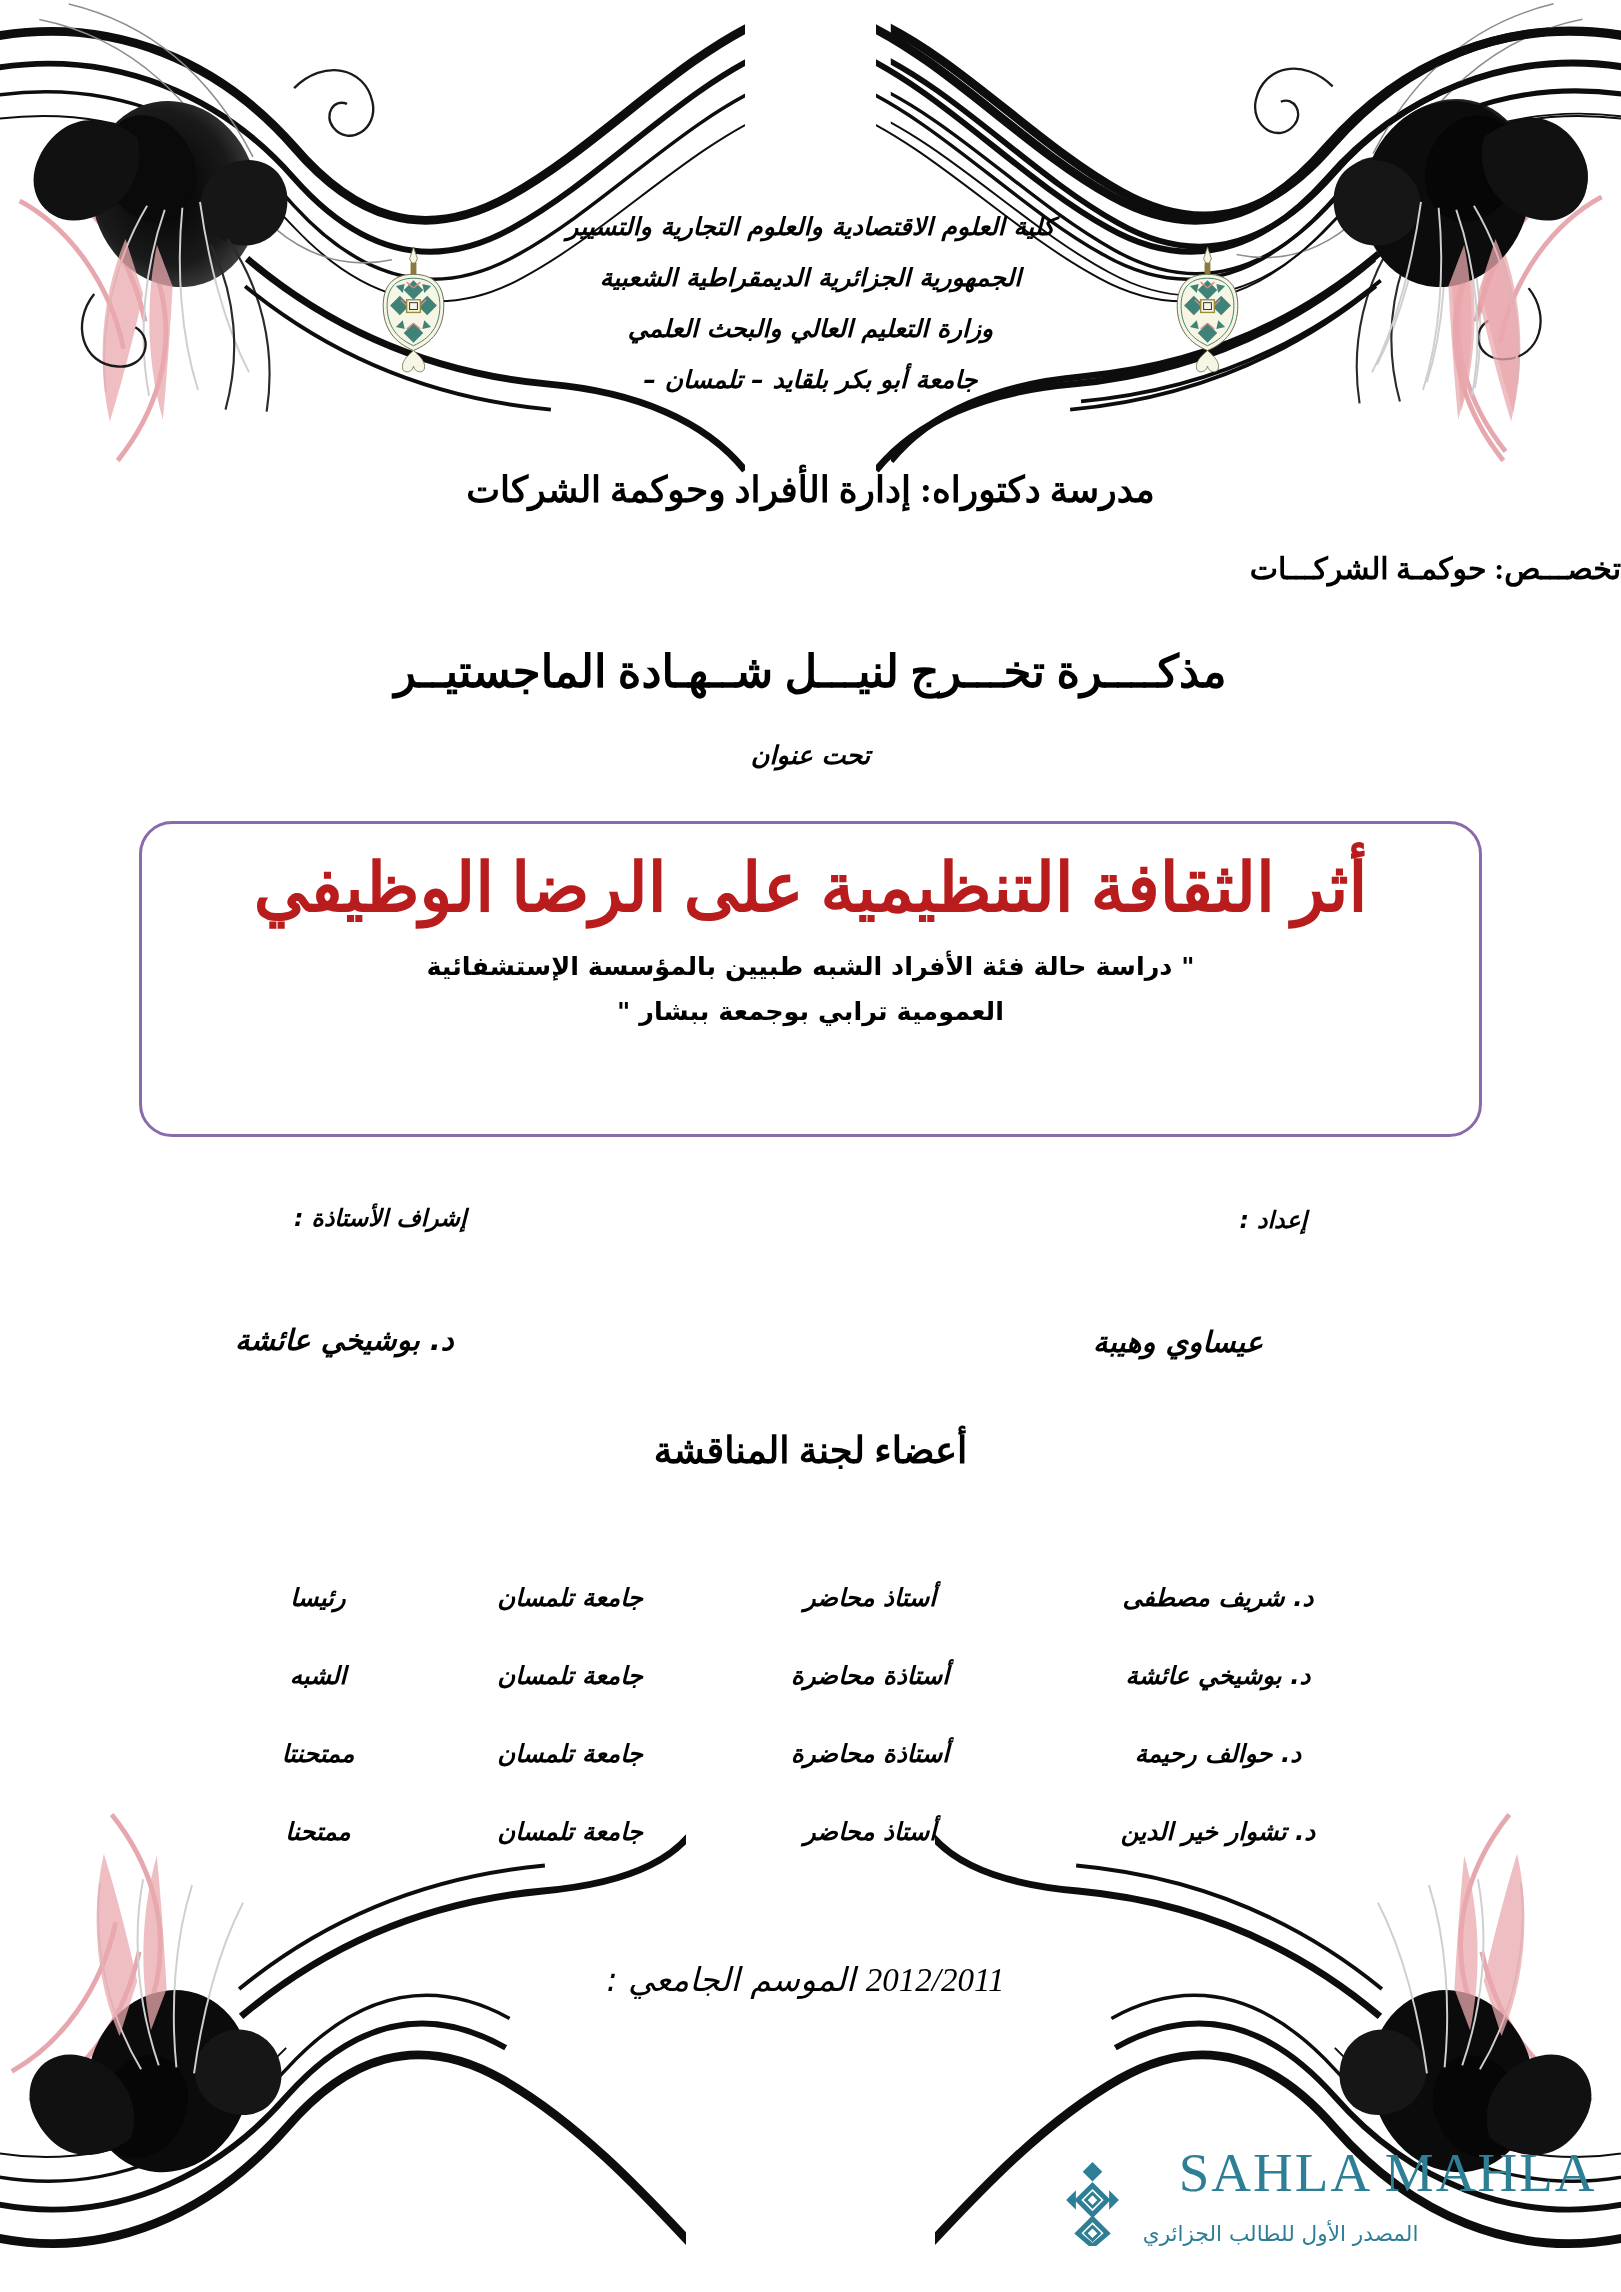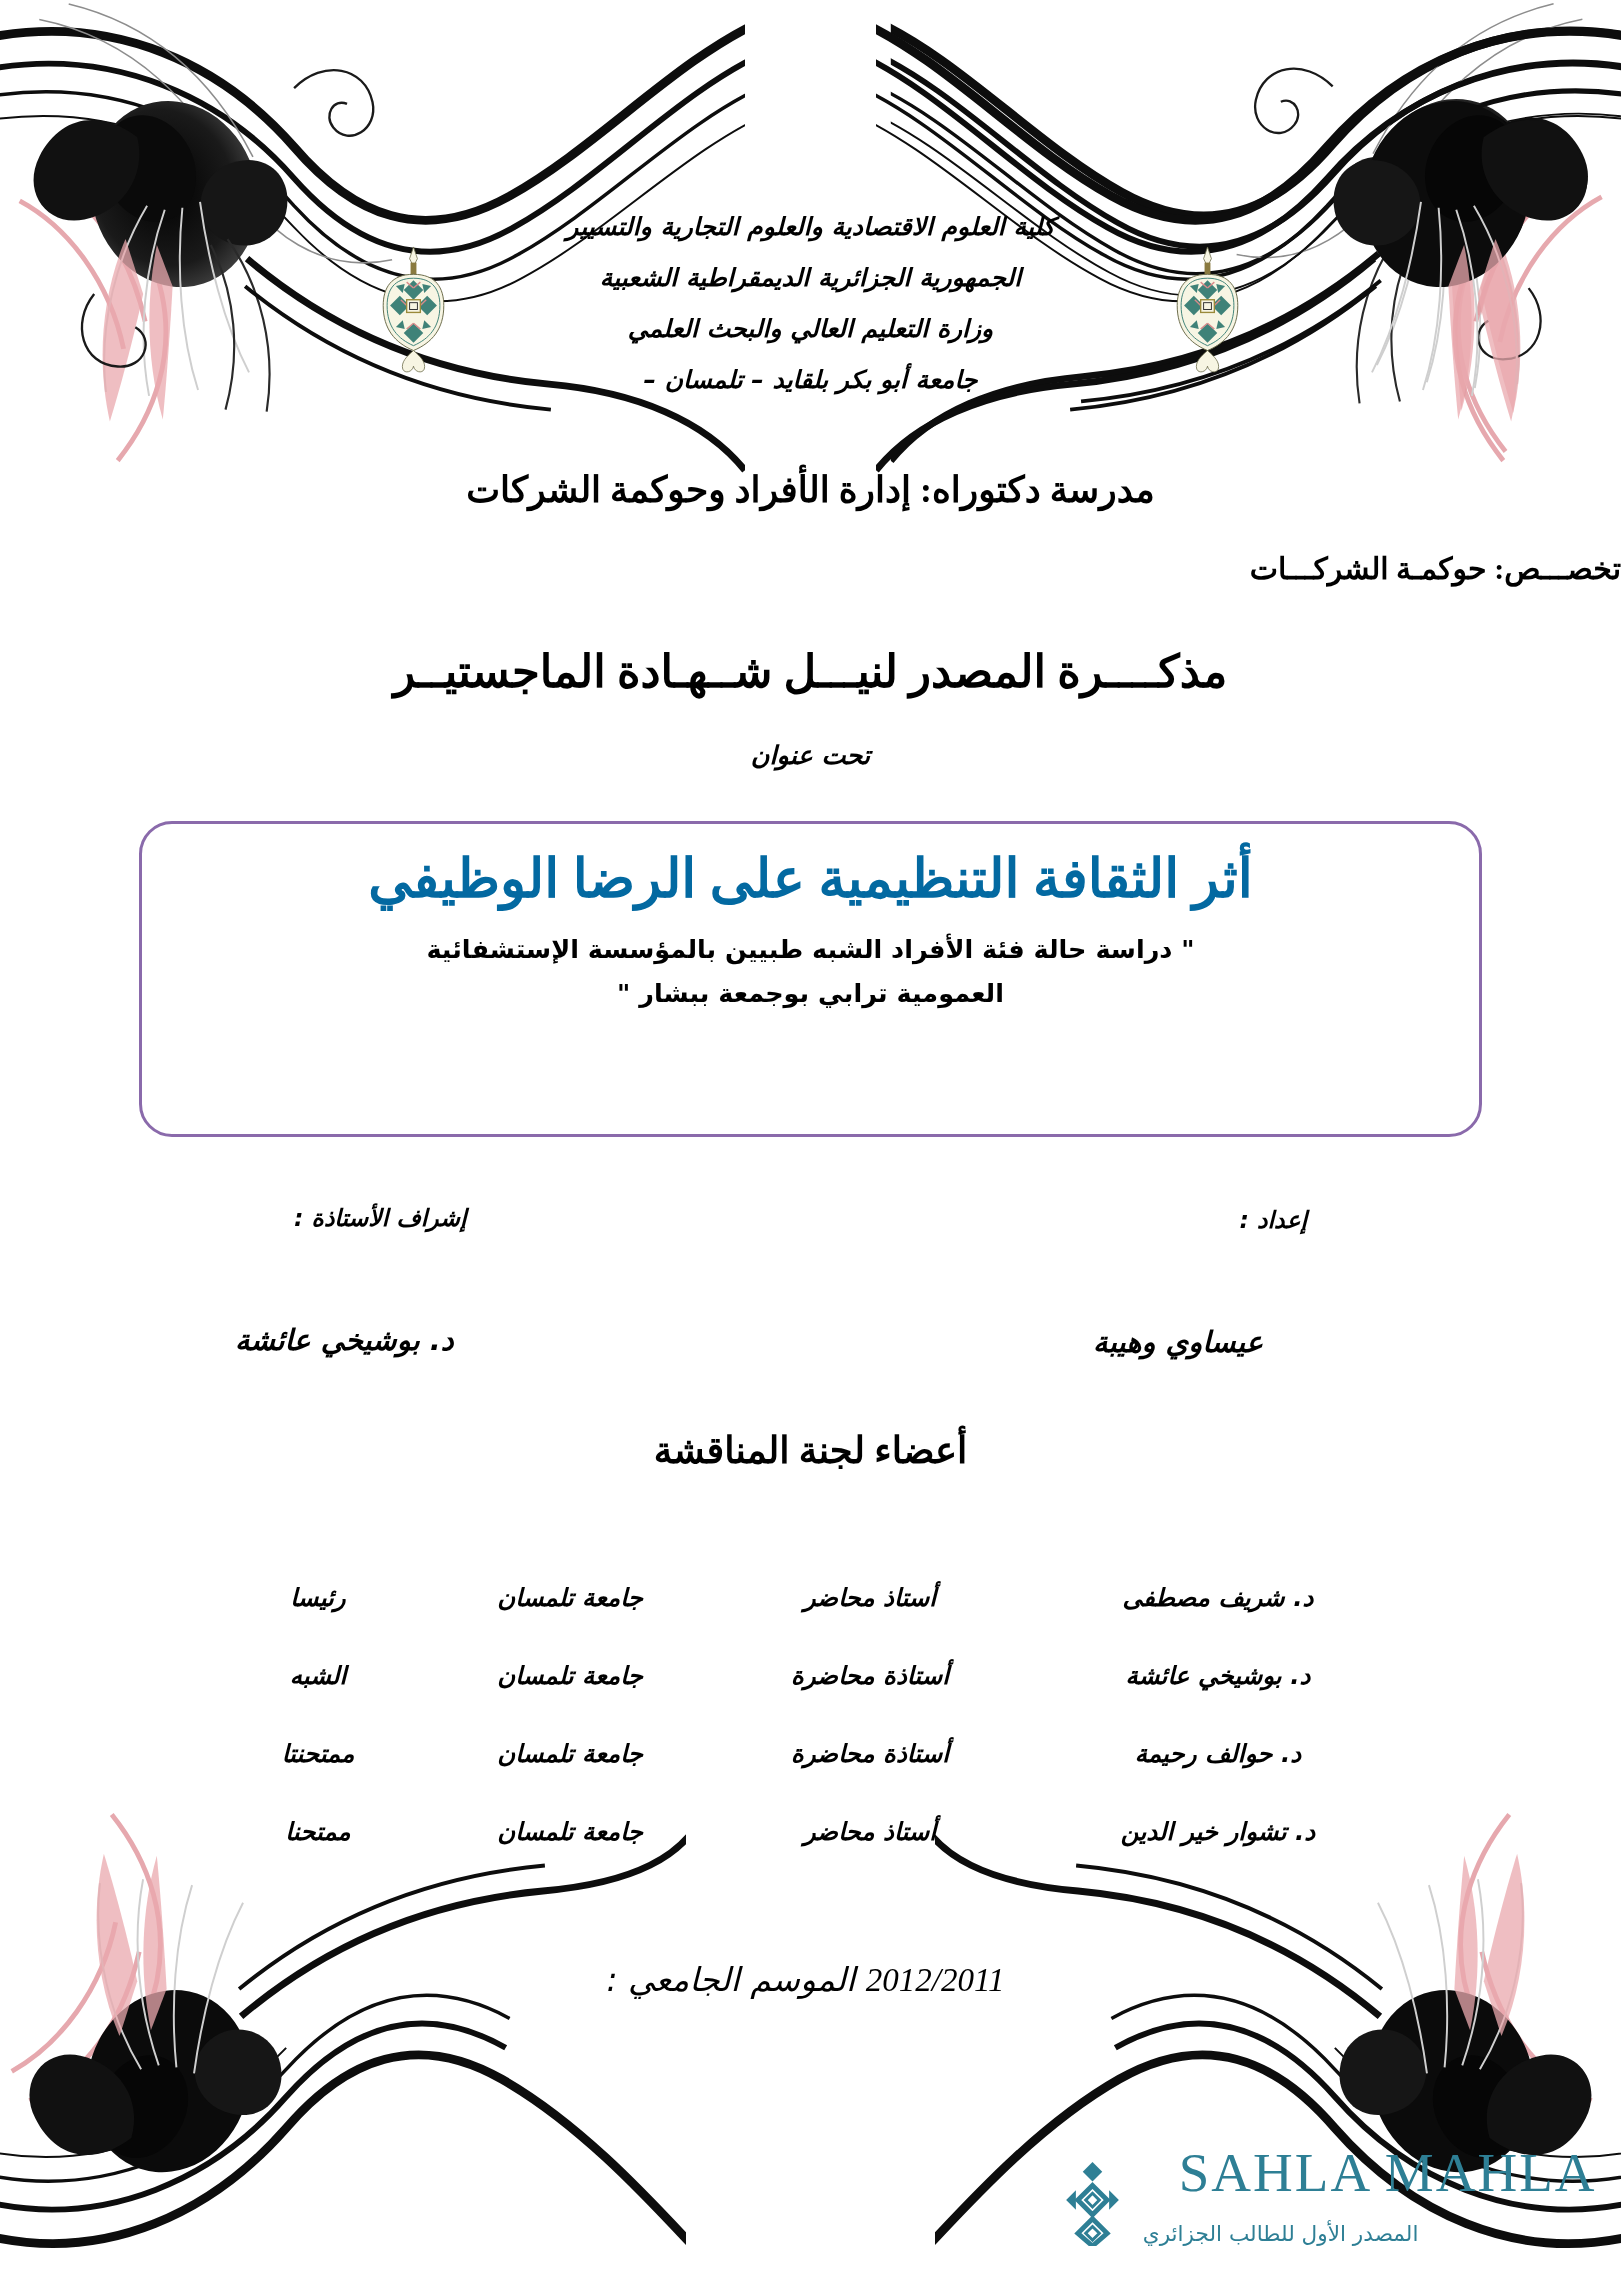--- a/index.html
+++ b/index.html
@@ -68,21 +68,21 @@
     position:absolute;left:139px;right:139px;top:821px;
     height:316px;
     border:3.9px solid #8a6aab;
     border-radius:33px;
     box-sizing:border-box;
     display:flex;flex-direction:column;justify-content:flex-start;
     padding-top:21.6px;
   }
   #main-title{
     font-family:"Liberation Serif","DejaVu Serif",serif;
-    font-weight:bold;font-size:54px;color:#0369a1;
+    font-weight:bold;font-size:68px;color:#b91c1c;
     text-align:center;line-height:1.25;letter-spacing:0px;
   }
   #subtitle{
     margin-top:13.7px;
     font-family:"DejaVu Sans","Liberation Sans",sans-serif;
     font-weight:bold;font-size:25.5px;color:#000;
     text-align:center;line-height:1.75;padding:0 33px;
   }
 
   
@@ -372,21 +372,21 @@
 
   <div id="header-block">
     <div class="hdr-line">كلية العلوم الاقتصادية والعلوم التجارية والتسيير</div>
     <div class="hdr-line">الجمهورية الجزائرية الديمقراطية الشعبية</div>
     <div class="hdr-line">وزارة التعليم العالي والبحث العلمي</div>
     <div class="hdr-line">جامعة أبو بكر بلقايد – تلمسان –</div>
   </div>
 
   <div id="school-line">مدرسة دكتوراه: إدارة الأفراد وحوكمة الشركات</div>
   <div id="spec-line">تخصـــص: حوكمـة الشركـــات</div>
-  <div id="degree-line">مذكــــرة المصدر لنيـــل شــهـادة الماجستيــر</div>
+  <div id="degree-line">مذكــــرة تخـــرج لنيـــل شــهـادة الماجستيــر</div>
   <div id="undertitle-line">تحت عنوان</div>
 
   <div id="title-box">
     <div id="main-title">أثر الثقافة التنظيمية على الرضا الوظيفي</div>
     <div id="subtitle">
       <div>" دراسة حالة فئة الأفراد الشبه طبيين بالمؤسسة الإستشفائية</div>
       <div>العمومية ترابي بوجمعة ببشار "</div>
     </div>
   </div>
 

